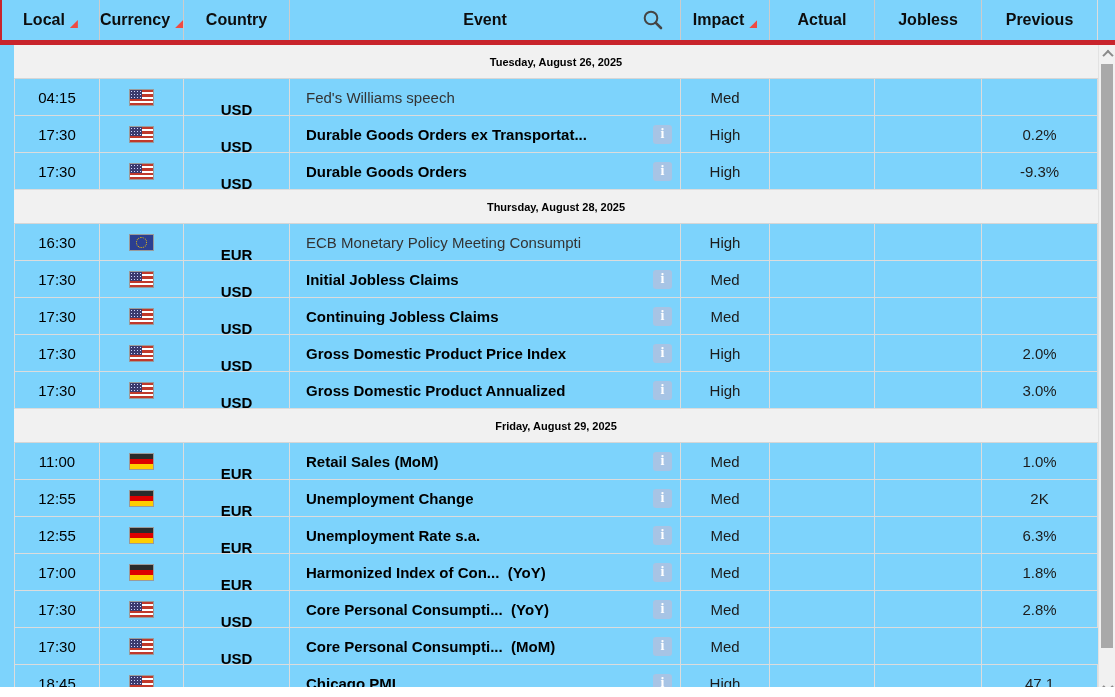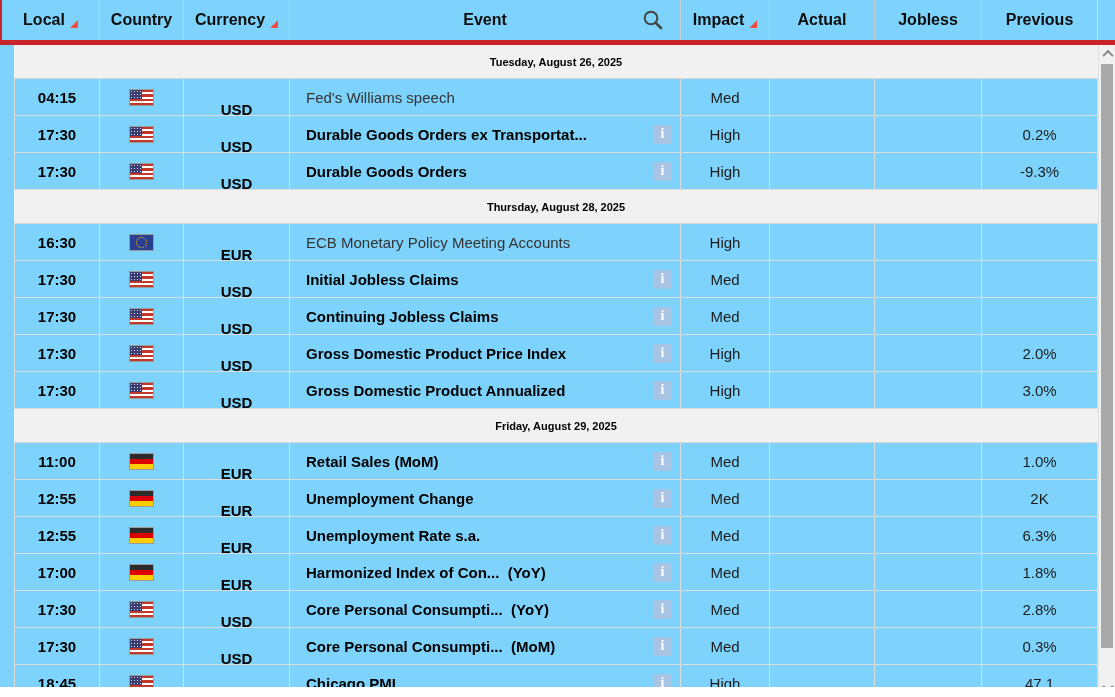--- a/index.html
+++ b/index.html
@@ -21,21 +21,21 @@
   
   .tbody{margin-left:14px;width:1084px;}
   .date-row{height:33px;background:#f1f1f1;border-bottom:1px solid #d6d6d6;
             display:flex;align-items:center;justify-content:center;
             font-weight:bold;font-size:11px;color:#000;}
   .row{display:grid;grid-template-columns:86px 84px 106px 391px 89px 105px 107px 116px;
        height:36px;border-bottom:1px solid #dcdcdc;font-size:15px;}
   .cell{height:100%;display:flex;align-items:center;justify-content:center;
         border-right:1px solid #dcdcdc;box-sizing:border-box;overflow:hidden;}
   .cell.first{border-left:1px solid #dcdcdc;}
-  .time{font-weight:bold;color:#000;}
+  .time{font-weight:normal;color:#000;}
   .cur{font-weight:bold;color:#000;margin-top:25px;}
   .c-event{justify-content:flex-start;padding:0 8px 0 16px;}
   .ev{white-space:nowrap;overflow:hidden;}
   .ev.bold{font-weight:bold;color:#000;}
   .ev.plain{color:#333;}
   .impact,.prev{color:#1c1c1c;}
 
   .info{width:19px;height:19px;border-radius:3px;background:#a7c4e5;color:#fff;
         font-family:"Liberation Serif","DejaVu Serif",serif;font-weight:bold;font-size:14px;
         display:flex;align-items:center;justify-content:center;flex:none;margin-left:auto;cursor:pointer;}
@@ -66,25 +66,25 @@
 <body>
 
 <div class="app">
 
   <div class="header-row">
     <div class="hcell">
       <span>Local</span>
       <span class="tri"></span>
     </div>
     <div class="hcell">
-      <span>Country</span>
-    </div>
-    <div class="hcell">
       <span>Currency</span>
       <span class="tri"></span>
+    </div>
+    <div class="hcell">
+      <span>Country</span>
     </div>
     <div class="hcell">
       <span>Event</span>
       <span class="search">
         <svg width="22" height="22" viewBox="0 0 22 22">
           <circle cx="9" cy="9" r="6.3" fill="none" stroke="#454545" stroke-width="2"></circle>
           <line x1="13.8" y1="13.8" x2="19" y2="19" stroke="#454545" stroke-width="2.6" stroke-linecap="round"></line>
         </svg>
       </span>
     </div>
@@ -189,21 +189,21 @@
       <div class="cell first">
           <span class="time">16:30</span>
         </div>
       <div class="cell">
           <span class="flag flag-eu"></span>
         </div>
       <div class="cell">
           <span class="cur">EUR</span>
         </div>
       <div class="cell c-event">
-          <span class="ev plain">ECB Monetary Policy Meeting Accounts</span>
+          <span class="ev plain">ECB Monetary Policy Meeting Consumpti</span>
         </div>
       <div class="cell">
           <span class="impact">High</span>
         </div>
       <div class="cell"></div>
       <div class="cell"></div>
       <div class="cell">
           <span class="prev"></span>
         </div>
     </div>
@@ -440,23 +440,20 @@
         </div>
       <div class="cell c-event">
           <span class="ev bold">Core Personal Consumpti...&nbsp; (MoM)</span>
           <span class="info">i</span>
         </div>
       <div class="cell">
           <span class="impact">Med</span>
         </div>
       <div class="cell"></div>
       <div class="cell"></div>
-      <div class="cell">
-          <span class="prev">0.3%</span>
-        </div>
     </div>
 
     <div class="row">
       <div class="cell first">
           <span class="time">18:45</span>
         </div>
       <div class="cell">
           <span class="flag flag-us"></span>
         </div>
       <div class="cell">

